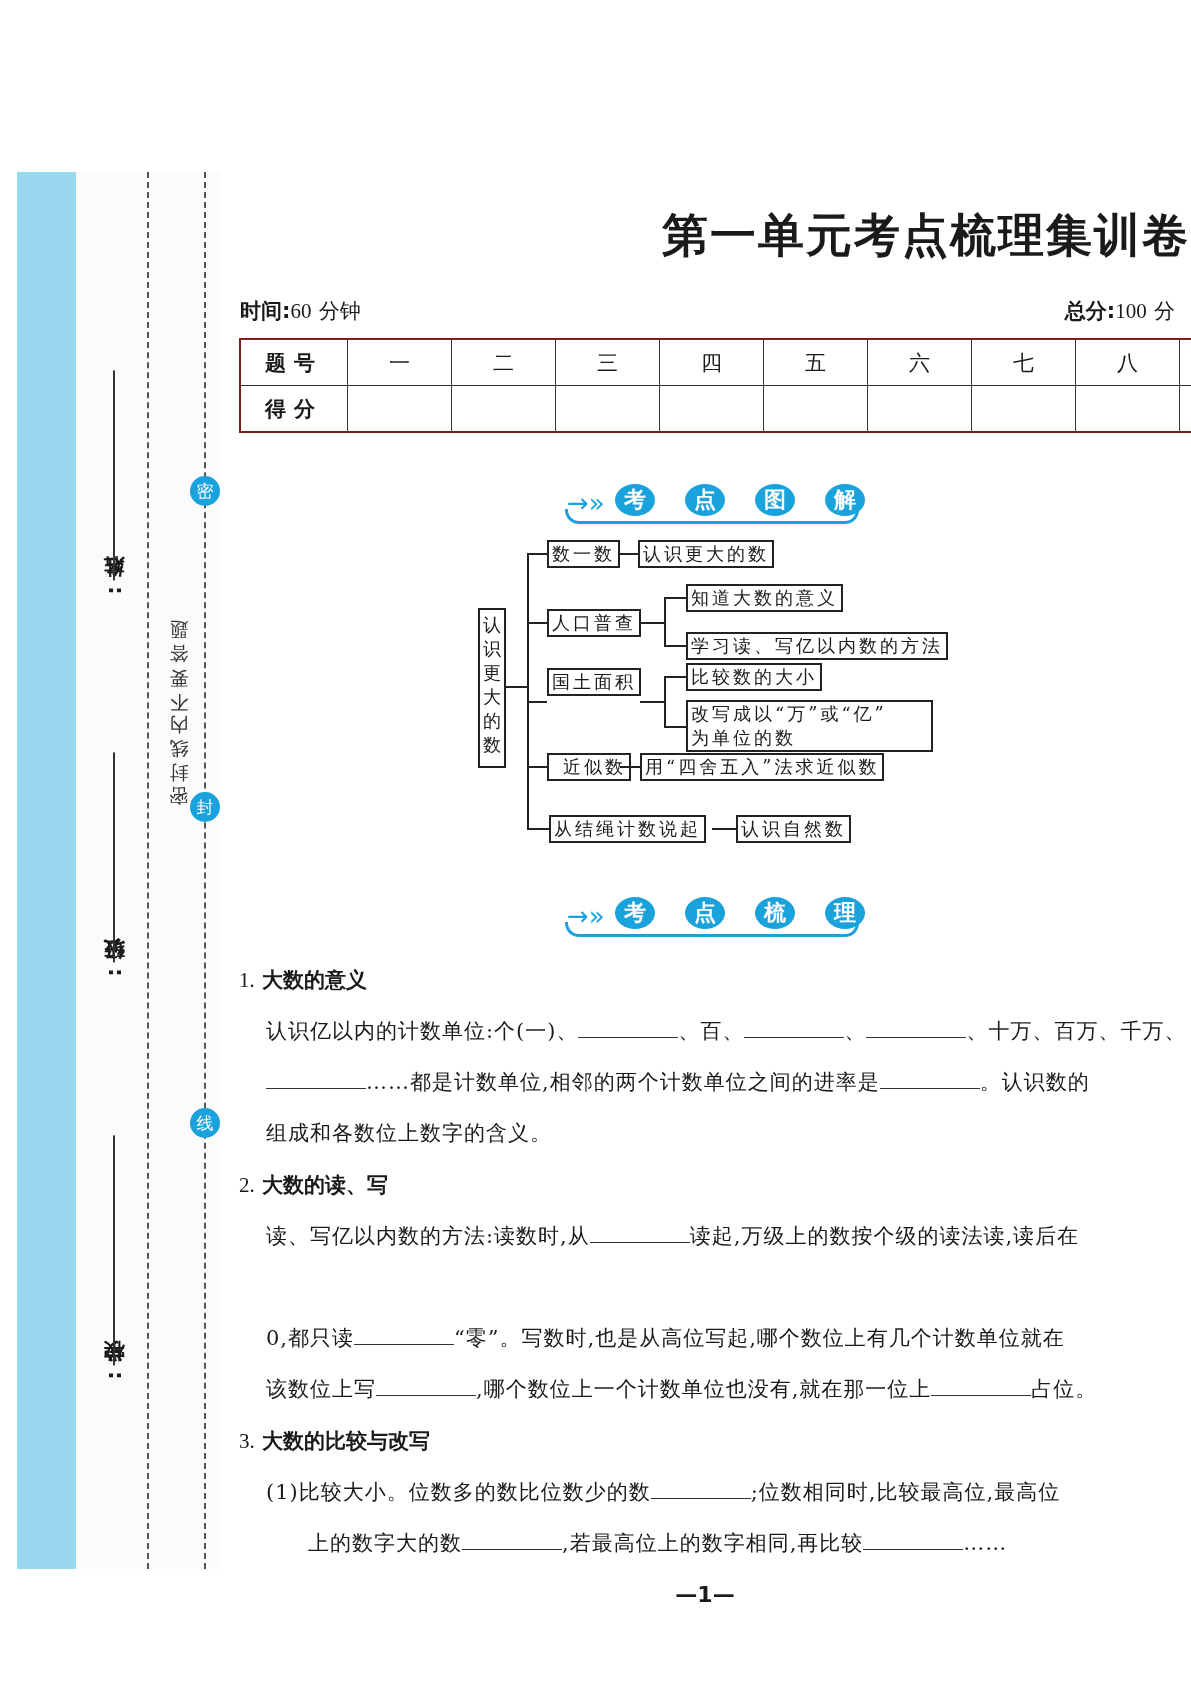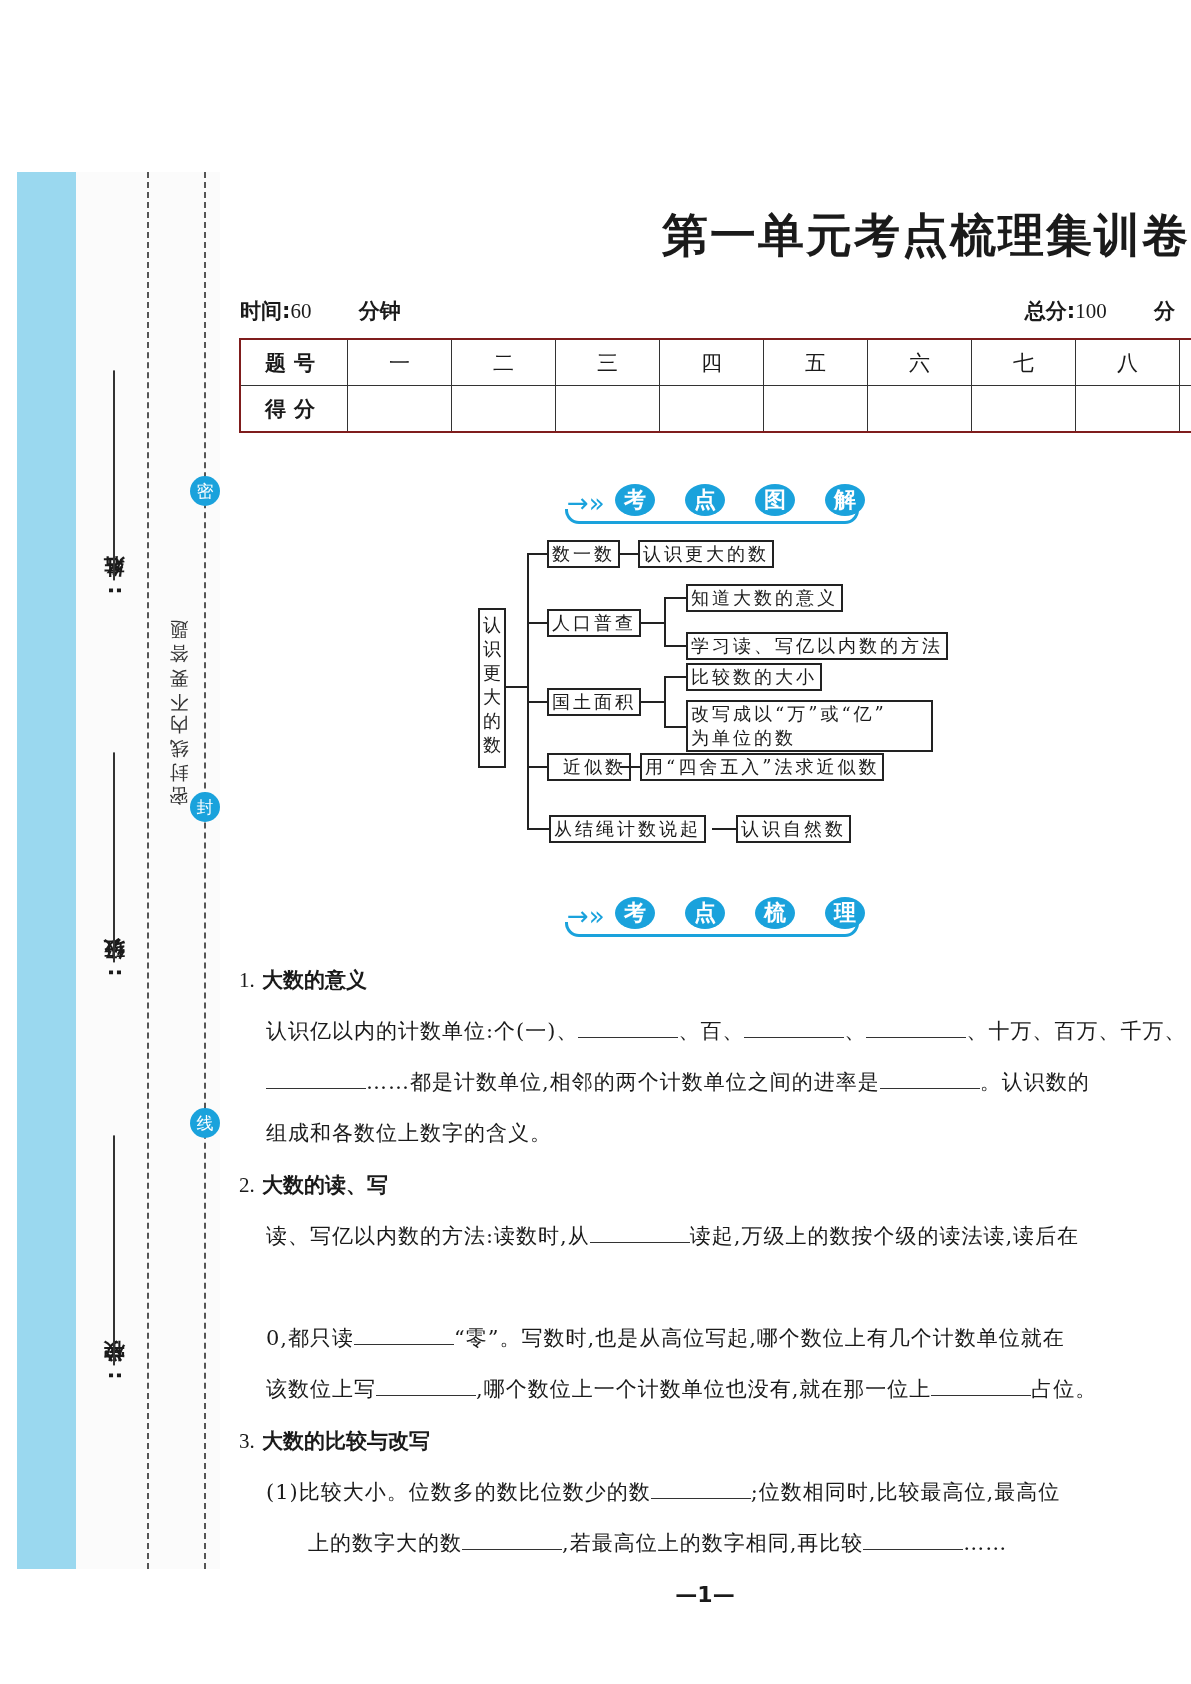--- a/index.html
+++ b/index.html
@@ -17,21 +17,21 @@
   .vfield .line{display:inline-block;width:2px;background:#333;margin-top:6px;}
   .seal-text{position:absolute;left:165px;top:630px;writing-mode:vertical-rl;transform:rotate(180deg);
           font-family:"DejaVu Sans",sans-serif;font-size:19px;letter-spacing:24px;color:#333;}
   .seal{position:absolute;left:190px;width:30px;height:30px;border-radius:50%;background:#1aa2dc;color:#fff;
         font-family:"DejaVu Sans",sans-serif;font-size:17px;display:flex;align-items:center;justify-content:center;}
   
   .title{position:absolute;left:230px;width:960px;top:205px;text-align:right;font-size:46px;font-weight:bold;
          letter-spacing:2px;font-family:"DejaVu Serif",serif;}
   .meta{position:absolute;top:297px;font-size:21px;font-family:"DejaVu Sans",sans-serif;font-weight:bold;}
   .meta .num{font-family:"Liberation Serif",serif;font-weight:normal;}
-  .meta .unit{font-weight:bold;margin-left:40px;}
+  .meta .unit{font-weight:normal;}
   .meta.left{left:240px;}
   .meta.right{right:16px;}
   
   table.score{position:absolute;left:239px;top:338px;width:1049px;border-collapse:collapse;
        border:2px solid #7f1d1d;font-family:"DejaVu Sans",sans-serif;font-size:21px;}
   table.score td{border:1px solid #333;height:43px;text-align:center;}
   table.score td.hdr{font-weight:bold;letter-spacing:8px;width:104px;}
   
   .banner{position:absolute;width:300px;height:48px;}
   .banner .arrow{position:absolute;left:2px;top:8px;font-size:26px;color:#1aa2dc;font-family:"DejaVu Sans",sans-serif;}
@@ -146,21 +146,21 @@
     <div class="hl" style="left:527px;top:622px;width:20px;"></div>
     <div class="box" style="left:547px;top:609px;">人口普查</div>
     <div class="hl" style="left:640px;top:622px;width:24px;"></div>
     <div class="vl" style="left:664px;top:597px;height:48px;"></div>
     <div class="hl" style="left:664px;top:597px;width:22px;"></div>
     <div class="hl" style="left:664px;top:645px;width:22px;"></div>
     <div class="box" style="left:686px;top:584px;">知道大数的意义</div>
     <div class="box" style="left:686px;top:632px;">学习读、写亿以内数的方法</div>
 
     <div class="hl" style="left:527px;top:701px;width:20px;"></div>
-    <div class="box" style="left:547px;top:688px;">国土面积</div>
+    <div class="box" style="left:547px;top:668px;">国土面积</div>
     <div class="hl" style="left:640px;top:701px;width:24px;"></div>
     <div class="vl" style="left:664px;top:676px;height:50px;"></div>
     <div class="hl" style="left:664px;top:676px;width:22px;"></div>
     <div class="hl" style="left:664px;top:726px;width:22px;"></div>
     <div class="box" style="left:686px;top:663px;">比较数的大小</div>
     <div class="box" style="left:686px;top:700px;width:237px;height:48px;white-space:normal;">
       <div>改写成以“万”或“亿”</div>
       <div>为单位的数</div>
     </div>
 

